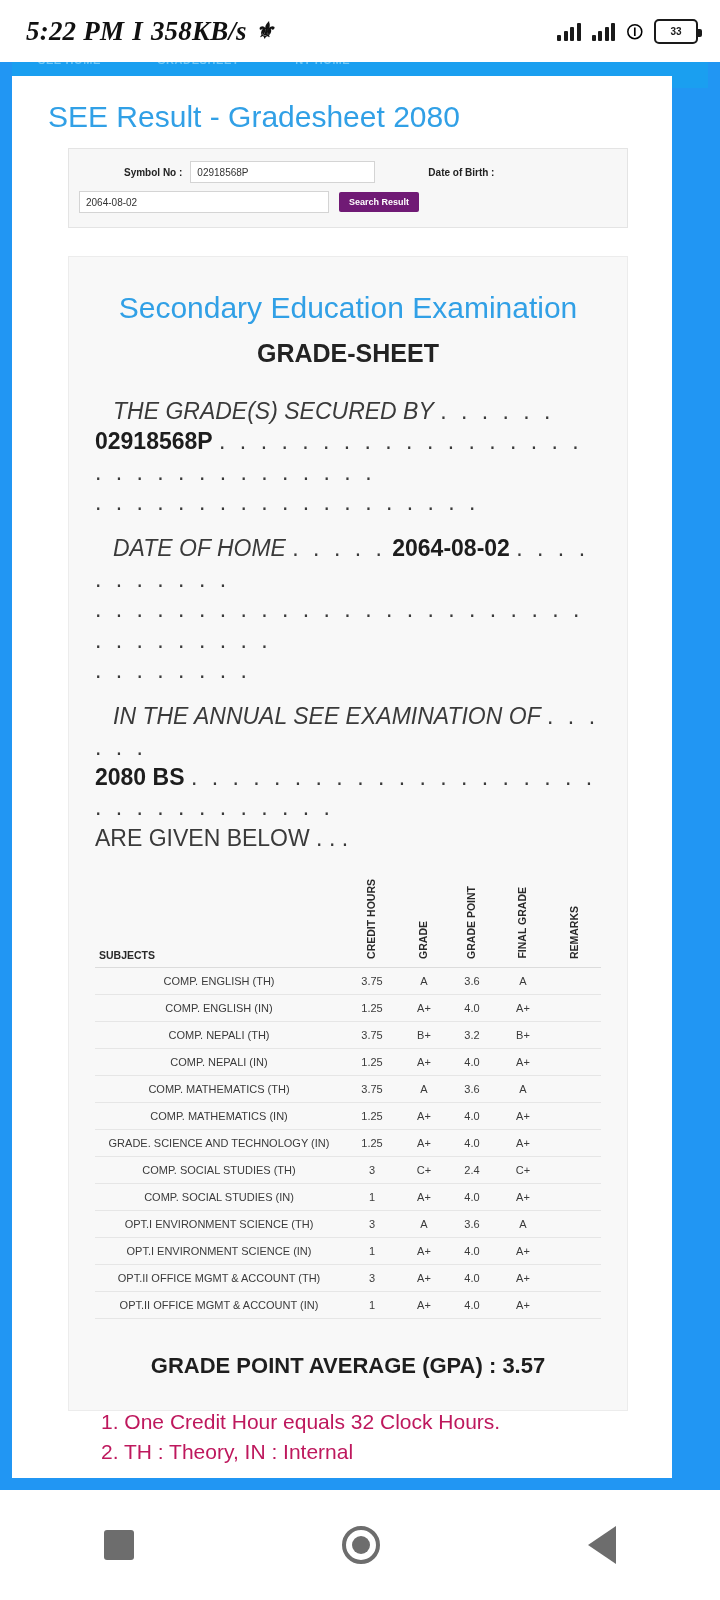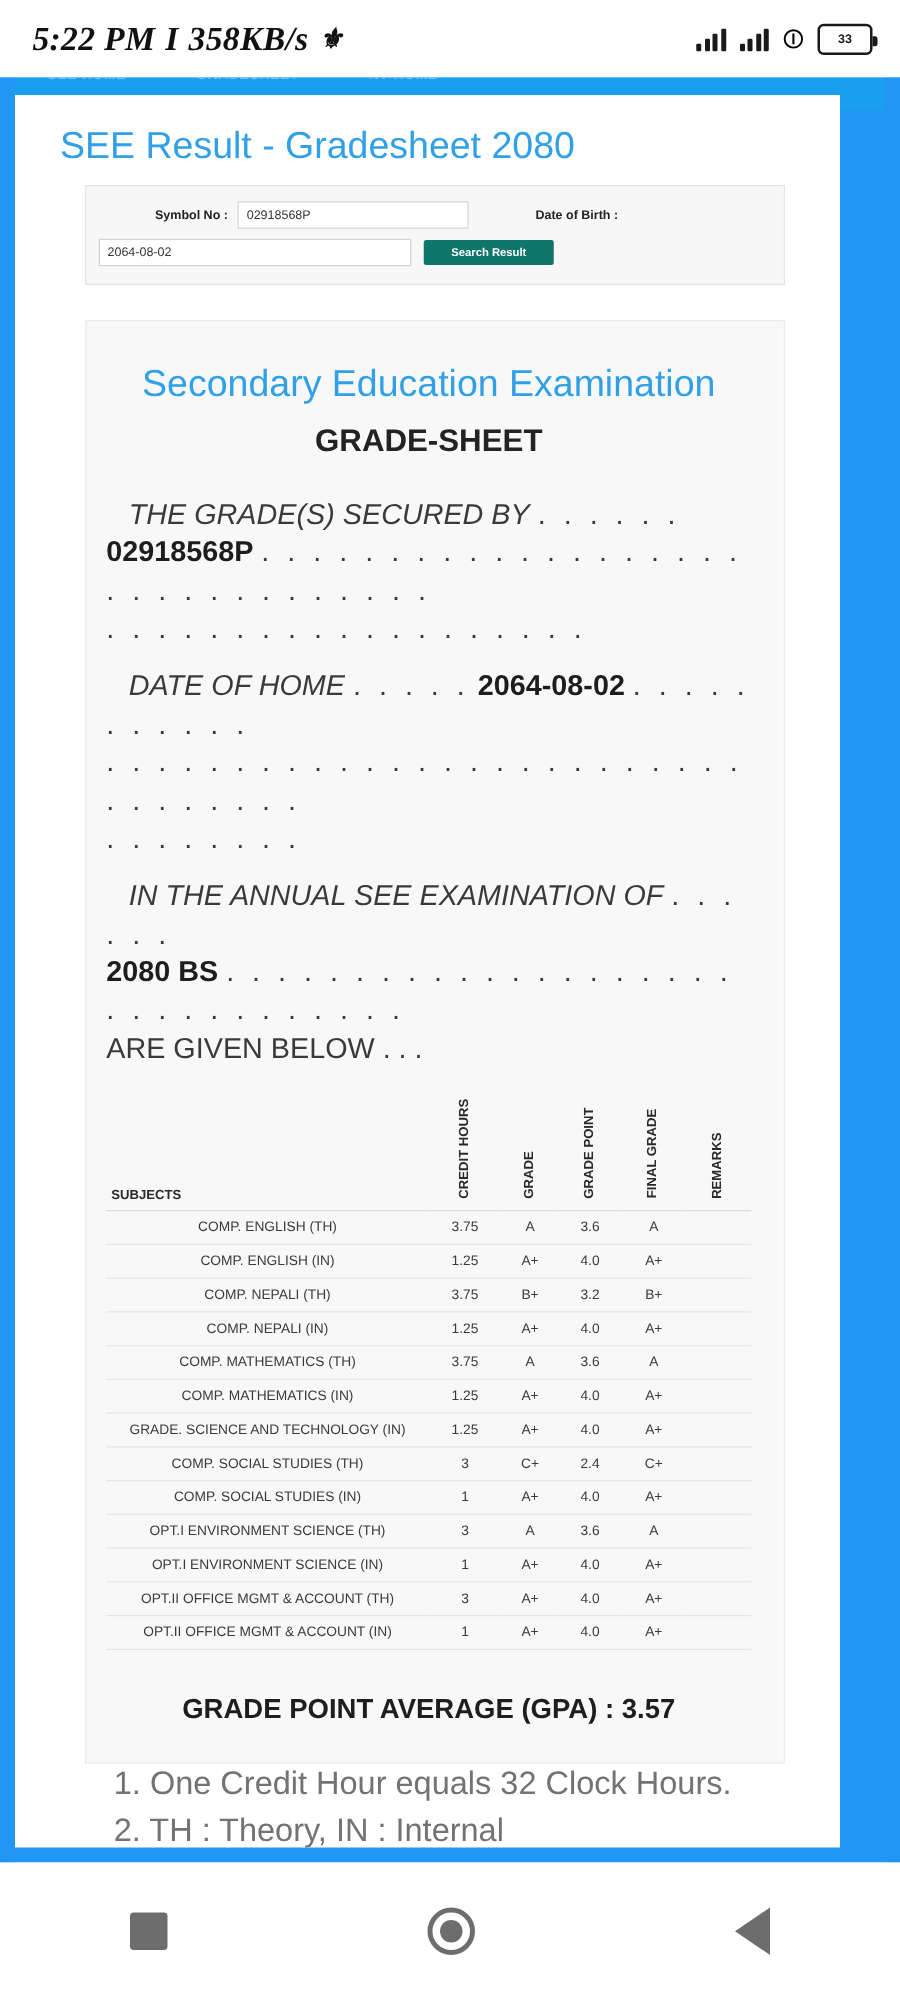--- a/index.html
+++ b/index.html
@@ -113,36 +113,36 @@
     height: 22px;
     font-size: 10px;
     color: #333;
     padding: 0 6px;
     display: flex;
     align-items: center;
   }
   .fld.symbol { width: 185px; }
   .fld.dob { width: 250px; }
   .search-btn {
-    background: #0f766e;
+    background: #701a75;
     color: #fff;
     font-size: 9px;
     font-weight: bold;
     border: none;
-    padding: 5px 22px;
+    padding: 5px 10px;
     border-radius: 2px;
     margin-left: 2px;
   }
 
   
   .card {
     margin: 28px 44px 0 56px;
     background: #f8f8f8;
     border: 1px solid #ececec;
-    padding: 34px 26px 10px 16px;
+    padding: 34px 26px 10px 26px;
     height: 1155px;
   }
   .see-heading {
     text-align: center;
     color: #31a0e6;
     font-size: 30px;
     margin-bottom: 14px;
   }
   .gs-heading {
     text-align: center;
@@ -203,22 +203,22 @@
   td.rem { width: 52px; }
 
   .gpa {
     text-align: center;
     font-size: 22px;
     font-weight: bold;
     color: #1e1e1e;
     margin: 34px 0 28px 0;
   }
   .notes {
-    font-size: 26px;
-    color: #737373;
+    font-size: 21px;
+    color: #be185d;
     line-height: 1.45;
     padding-left: 6px;
   }
 
   
   .navbtns {
     position: absolute;
     left: 0; bottom: 0;
     width: 720px; height: 110px;
     background: #ffffff;

